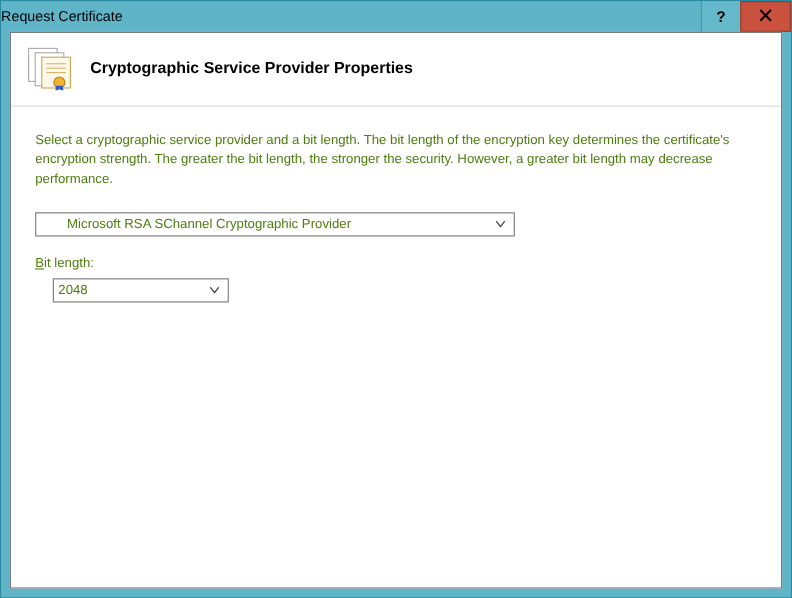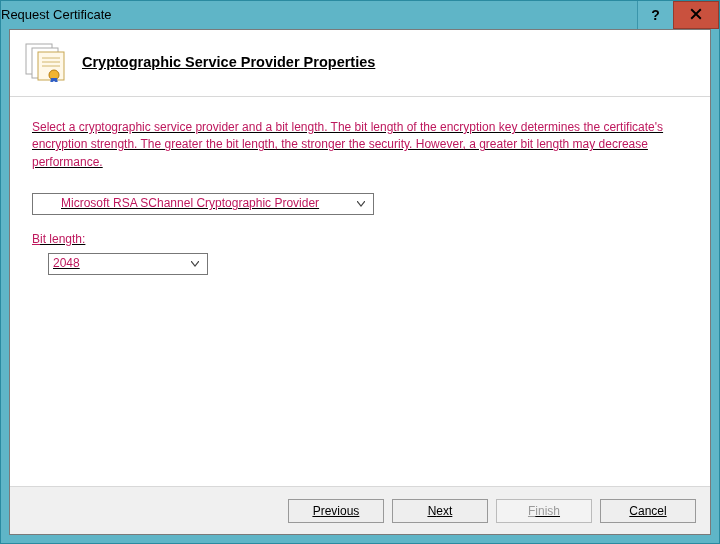--- a/index.html
+++ b/index.html
@@ -38,50 +38,50 @@
       background: #c9513e;
       border: 1px solid #963a2c;
       width: 46px;
     }
     .titlebar .close svg { width: 12px; height: 12px; }
     .inner {
       flex: 1;
       margin: 0 8px 8px 8px;
       background: #fff;
       border: 1px solid #7a7a7a;
-      display: flex; flex-direction: column; text-decoration: underline;
+      display: flex; flex-direction: column;
     }
     .header {
       display: flex; align-items: center;
       padding: 12px 14px 14px 14px;
       border-bottom: 1px solid #d8d8d8;
       gap: 14px;
     }
     .header .icon { width: 44px; height: 40px; flex-shrink: 0; }
     .header h1 { font-size: 14.5px; font-weight: 600; color: #000; }
     .body {
       flex: 1;
       padding: 22px 22px 10px 22px;
-      color: #be185d;
+      color: #4d7c0f;
       font-size: 12px;
       line-height: 1.45;
     }
     .desc { margin-bottom: 22px; max-width: 640px; }
     .field-label { margin-bottom: 4px; display: block; }
     .field-label .ul { text-decoration: underline; }
     .select {
       display: flex; align-items: center; justify-content: space-between;
       height: 22px;
       border: 1px solid #777;
       background: #fff;
       padding: 0 4px 0 4px;
       font-size: 12px;
       margin-bottom: 16px;
     }
-    .select.provider { width: 342px; padding-left: 28px; }
+    .select.provider { width: 436px; padding-left: 28px; }
     .select.bitlen { width: 160px; margin-left: 16px; }
     .select .arrow {
       width: 16px; height: 16px;
       display: flex; align-items: center; justify-content: center;
     }
     .select .arrow svg { width: 8px; height: 6px; }
     .footer {
       height: 48px;
       border-top: 1px solid #d8d8d8;
       background: #f0f0f0;
@@ -153,20 +153,14 @@
       <div class="select bitlen">
         <span>2048</span>
         <span class="arrow">
           <svg viewBox="0 0 8 6">
               <path d="M0 0 L4 5 L8 0" fill="none" stroke="#444" stroke-width="1.2"></path>
             </svg>
         </span>
       </div>
     </div>
 
-    <div class="footer">
-      <button><span class="ul">P</span><span>revious</span></button>
-      <button><span class="ul">N</span><span>ext</span></button>
-      <button disabled=""><span></span><span class="ul">F</span><span>inish</span></button>
-      <button>Cancel</button>
-    </div>
   </div>
 </div>
 
 </body></html>

